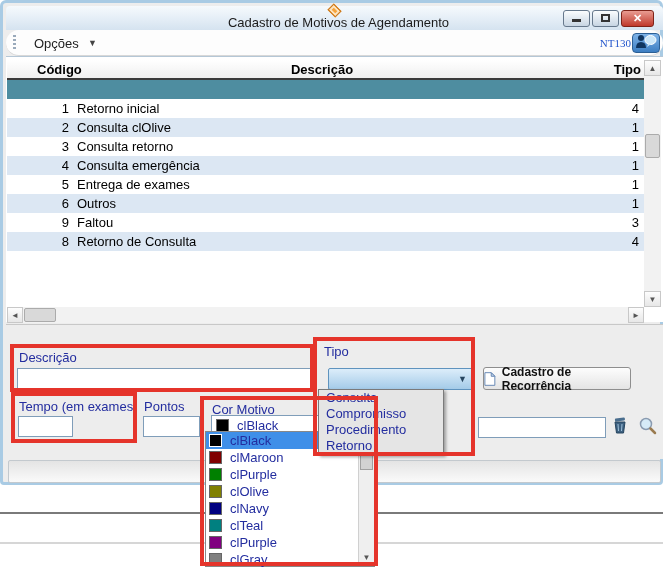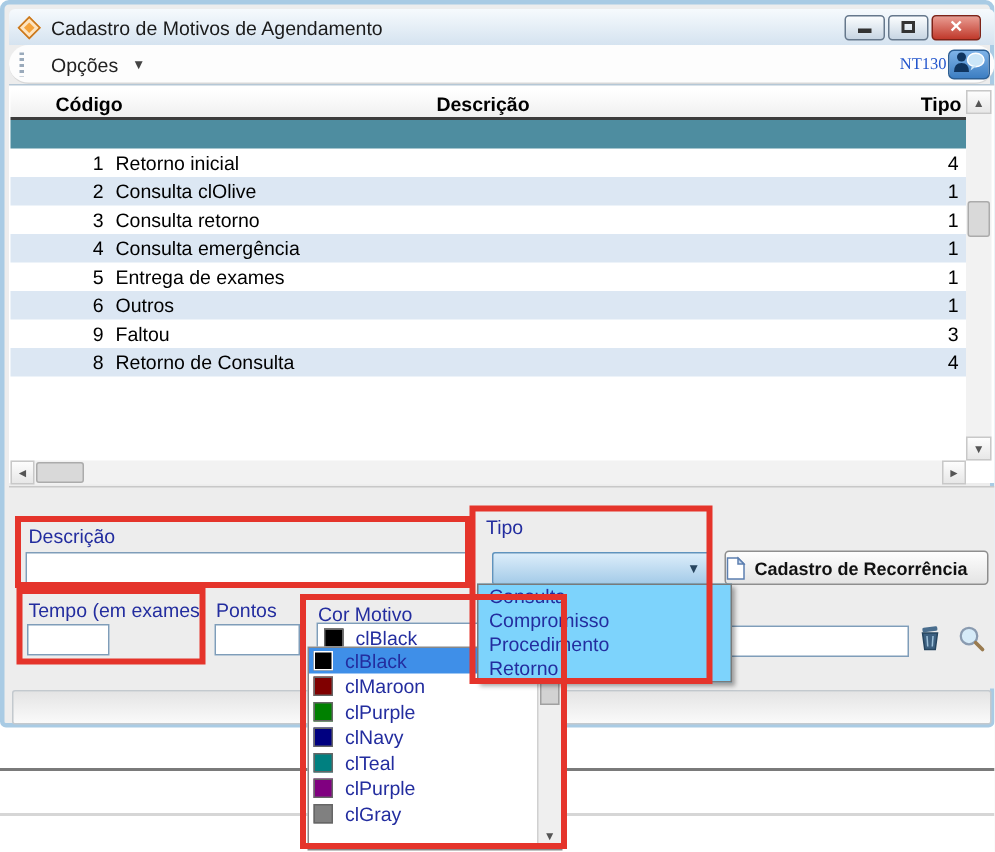--- a/index.html
+++ b/index.html
@@ -4,21 +4,21 @@
 <style>
   * { margin:0; padding:0; box-sizing:border-box; }
   body { background:#fff; font-family:"Liberation Sans", sans-serif; }
   .screen { position:relative; width:663px; height:568px; background:#fff; overflow:hidden; }
 
   
   .window { position:absolute; left:0; top:0; width:663px; height:485px;
             border:3px solid #A9CBE4; border-radius:6px 6px 4px 4px; background:#EDEDED; }
   .titlebar { position:absolute; left:3px; top:3px; width:657px; height:24px;
               background:linear-gradient(#F6FAFD,#D5E3F0); border-radius:4px 4px 0 0;
-              display:flex; align-items:center; padding-left:8px; font-size:13px; color:#1b1b1b; }
+              display:flex; align-items:center; padding-left:8px; font-size:13px; color:#1b1b1b;flex-direction:column; }
   .diamond { width:11px; height:11px; transform:rotate(45deg); background:#F5A33B;
              border:1px solid #C87820; box-shadow:inset 0 0 0 2px #FDE4C0; margin-right:9px; }
   .winbtn { position:absolute; top:7px; height:17px; border:1px solid #66788C; border-radius:3px;
             background:linear-gradient(#FBFDFE,#C7D5E3); text-align:center; line-height:14px;
             font-size:10px; color:#333; }
   .winbtn.min { left:560px; width:27px; }
   .winbtn.max { left:589px; width:27px; }
   .winbtn.close { left:618px; width:33px; background:linear-gradient(#E99C92,#C0392B);
                   border-color:#7E2318; color:#fff; font-weight:bold; font-size:11px; }
   .minglyph { display:inline-block; width:9px; height:3px; background:#333; margin-top:8px; }
@@ -65,21 +65,21 @@
   .hscroll .right { right:0; top:0; width:16px; height:16px; font-size:8px; line-height:15px; }
   .hthumb { position:absolute; left:17px; top:1px; width:32px; height:14px; background:#D9D9D9;
             border:1px solid #ABABAB; border-radius:2px; }
 
   
   .formpanel { position:absolute; left:3px; top:321px; width:657px; height:135px; background:#EDEDED;
                border-top:1px solid #C8C8C8; }
   .flabel { position:absolute; font-size:13px; color:#232D9F; }
   .tinput { position:absolute; background:#fff; border:1px solid #7F9DB9; font-size:13px;
             padding:2px 4px; color:#000; }
-  .recbtn { position:absolute; left:477px; top:42px; width:176px; height:23px;
+  .recbtn { position:absolute; left:477px; top:42px; width:148px; height:23px;
             background:linear-gradient(#FDFDFD,#E4E4E4); border:1px solid #8E8E8E; border-radius:3px;
             font-weight:bold; font-size:12px; color:#111; display:flex; align-items:center;
             justify-content:flex-start; gap:6px; }
   .combo-tipo { position:absolute; left:322px; top:43px; width:146px; height:22px;
                 background:linear-gradient(#DCEDFA,#A4CBE8); border:1px solid #5F93BE; border-radius:2px; }
   .combo-tipo .arr { position:absolute; right:6px; top:5px; font-size:9px; color:#27455F; }
   .combo-cor { position:absolute; left:205px; top:90px; width:154px; height:20px; background:#fff;
                border:1px solid #7F9DB9; display:flex; align-items:center; }
   .swatch { width:13px; height:13px; border:1px solid #666; margin-left:4px; }
   .combo-cor .txt { font-size:13px; color:#232D9F; margin-left:8px; }
@@ -95,21 +95,21 @@
   .cor-item { position:relative; height:17px; display:flex; align-items:center; font-size:13px; color:#232D9F; }
   .cor-item .swatch { margin-left:3px; }
   .cor-item .nm { margin-left:8px; }
   .cor-item.sel { background:#3F8FE8; }
   .cor-sb { position:absolute; right:0; top:14px; width:16px; height:120px; background:#EFEFEF;
             border-left:1px solid #D0D0D0; }
   .cor-sb .thumb { position:absolute; left:1px; top:2px; width:13px; height:22px; background:#D2D2D2;
                    border:1px solid #A0A0A0; }
   .cor-sb .dn { position:absolute; left:0; bottom:0; width:15px; height:15px; font-size:8px;
                 line-height:14px; text-align:center; color:#555; }
-  .tipo-list { position:absolute; left:318px; top:389px; width:170px; height:66px; background:#7dd3fc;
+  .tipo-list { position:absolute; left:318px; top:389px; width:126px; height:66px; background:#e5e5e5;
                border:1px solid #7A7A7A; box-shadow:2px 2px 3px rgba(0,0,0,0.35); z-index:40; }
   .tipo-item { height:16px; line-height:16px; padding-left:7px; font-size:13px; color:#232D9F; }
 
   
   .redrect { position:absolute; border:4px solid #E5342B; z-index:50; pointer-events:none; }
   .r-desc { left:10px; top:344px; width:304px; height:48px; }
   .r-tempo { left:11px; top:392px; width:126px; height:51px; }
   .r-tipo { left:313px; top:337px; width:162px; height:119px; }
   .r-cor { left:200px; top:396px; width:178px; height:170px; }
 
@@ -265,20 +265,24 @@
     </div>
     <div class="cor-item">
       <span class="swatch" style="background: rgb(128, 0, 0);"></span>
       <span class="nm">clMaroon</span>
     </div>
     <div class="cor-item">
       <span class="swatch" style="background: rgb(0, 128, 0);"></span>
       <span class="nm">clPurple</span>
     </div>
     <div class="cor-item">
+      <span class="swatch" style="background: rgb(128, 128, 0);"></span>
+      <span class="nm">clOlive</span>
+    </div>
+    <div class="cor-item">
       <span class="swatch" style="background: rgb(0, 0, 128);"></span>
       <span class="nm">clNavy</span>
     </div>
     <div class="cor-item">
       <span class="swatch" style="background: rgb(0, 128, 128);"></span>
       <span class="nm">clTeal</span>
     </div>
     <div class="cor-item">
       <span class="swatch" style="background: rgb(128, 0, 128);"></span>
       <span class="nm">clPurple</span>

